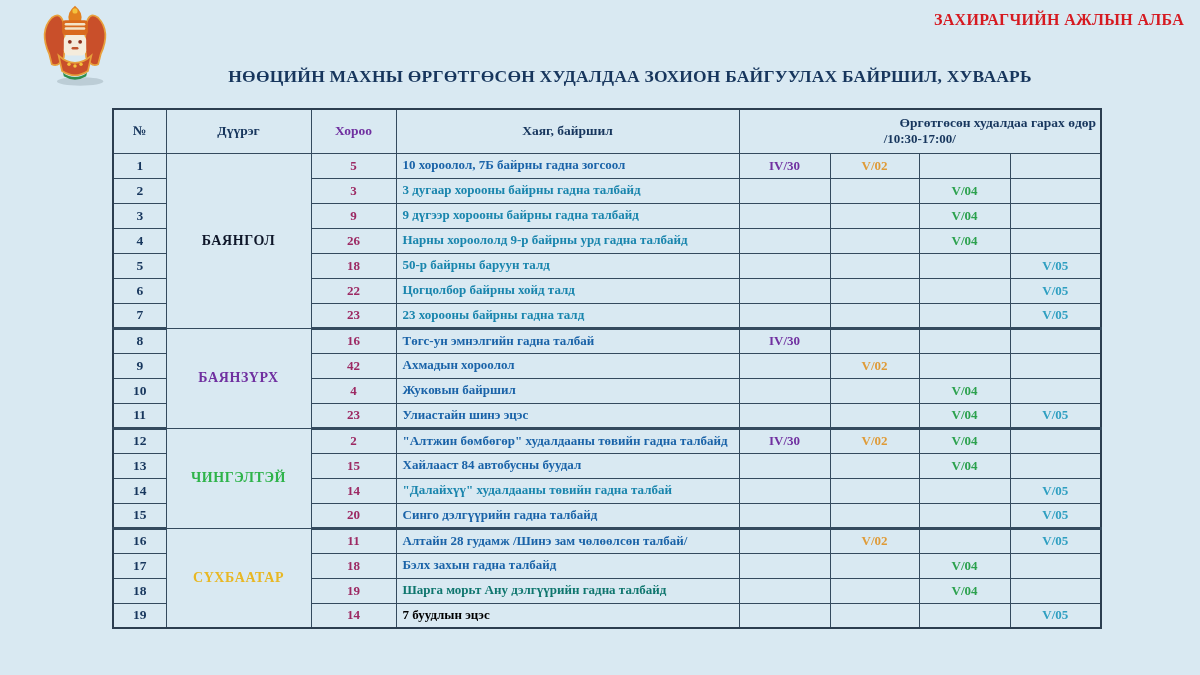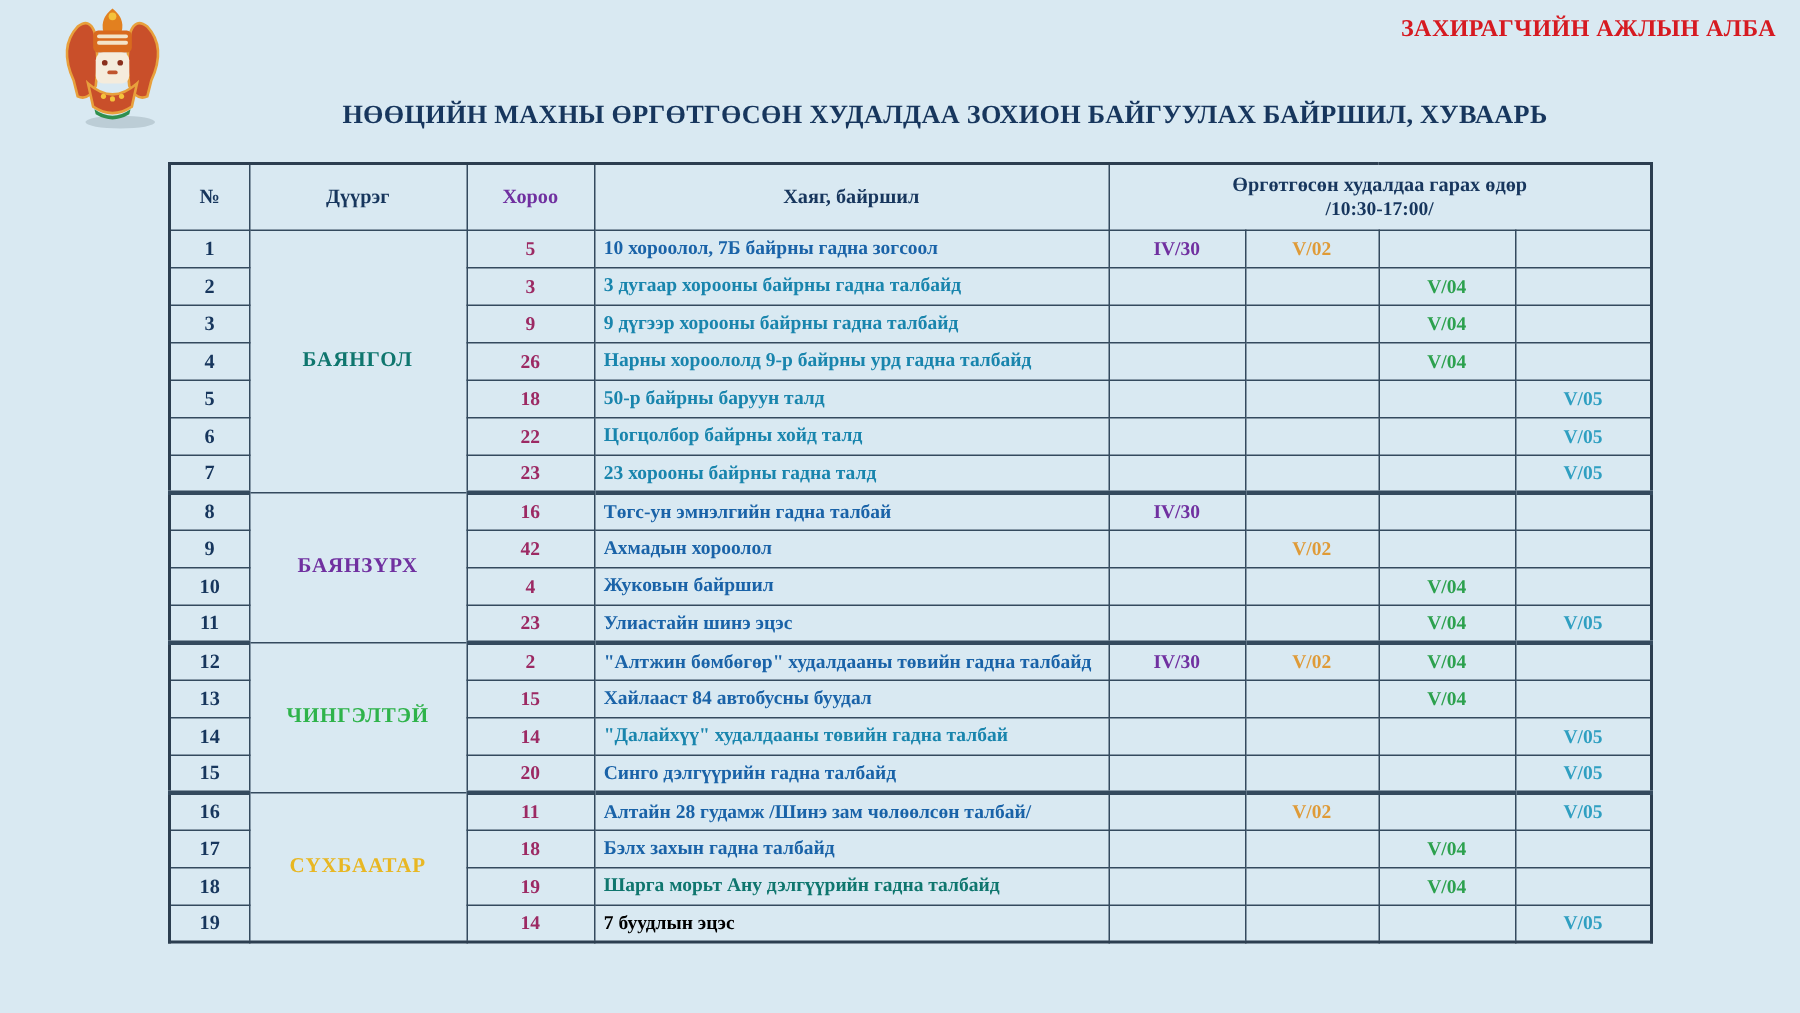--- a/index.html
+++ b/index.html
@@ -43,21 +43,21 @@
     border:1.5px solid #344a5e;
     padding:1px 4px;
     font-weight:bold;
     overflow:hidden;
   }
   thead tr { height:44px; }
   tbody tr { height:25px; }
   thead th { color:#17365d; font-size:13.5px; text-align:center; }
   th.khoroo-h { color:#7030a0; }
   .dates-h .l2 { font-size:13px; display:block; }
-  .dates-h .l1 { display:block; }
+  .dates-h .l1 { display:block;text-align:right; }
   .num-cell { text-align:center; color:#17365d; font-size:13.5px; }
   .district-cell { text-align:center; font-size:14px; letter-spacing:0.6px; }
   .khoroo-cell { text-align:center; font-size:13px; }
   .address-cell { text-align:left; font-size:13px; padding-left:6px; line-height:1.3; }
   .date-cell { text-align:center; font-size:13px; }
   tr.group-end td { border-bottom-width:3px; }
 </style>
 </head>
 <body>
 
@@ -109,21 +109,21 @@
         <th>Хаяг, байршил</th>
         <th class="dates-h" colspan="4">
           <span class="l1">Өргөтгөсөн худалдаа гарах өдөр</span>
           <span class="l2">/10:30-17:00/</span>
         </th>
       </tr>
     </thead>
     <tbody id="tbody">
         <tr>
           <td class="num-cell">1</td>
-          <td class="district-cell" rowspan="7" style="color: #0f766e;">БАЯНГОЛ</td>
+          <td class="district-cell" rowspan="7" style="color: #0f172a;">БАЯНГОЛ</td>
           <td class="khoroo-cell" style="color: rgb(156, 41, 99);">5</td>
           <td class="address-cell" style="color: rgb(26, 99, 168);">10 хороолол, 7Б байрны гадна зогсоол</td>
           <td class="date-cell" style="color: rgb(112, 48, 160);">IV/30</td>
           <td class="date-cell" style="color: rgb(223, 155, 56);">V/02</td>
           <td class="date-cell"></td>
           <td class="date-cell"></td>
         </tr>
         <tr>
           <td class="num-cell">2</td>
           <td class="khoroo-cell" style="color: rgb(156, 41, 99);">3</td>

